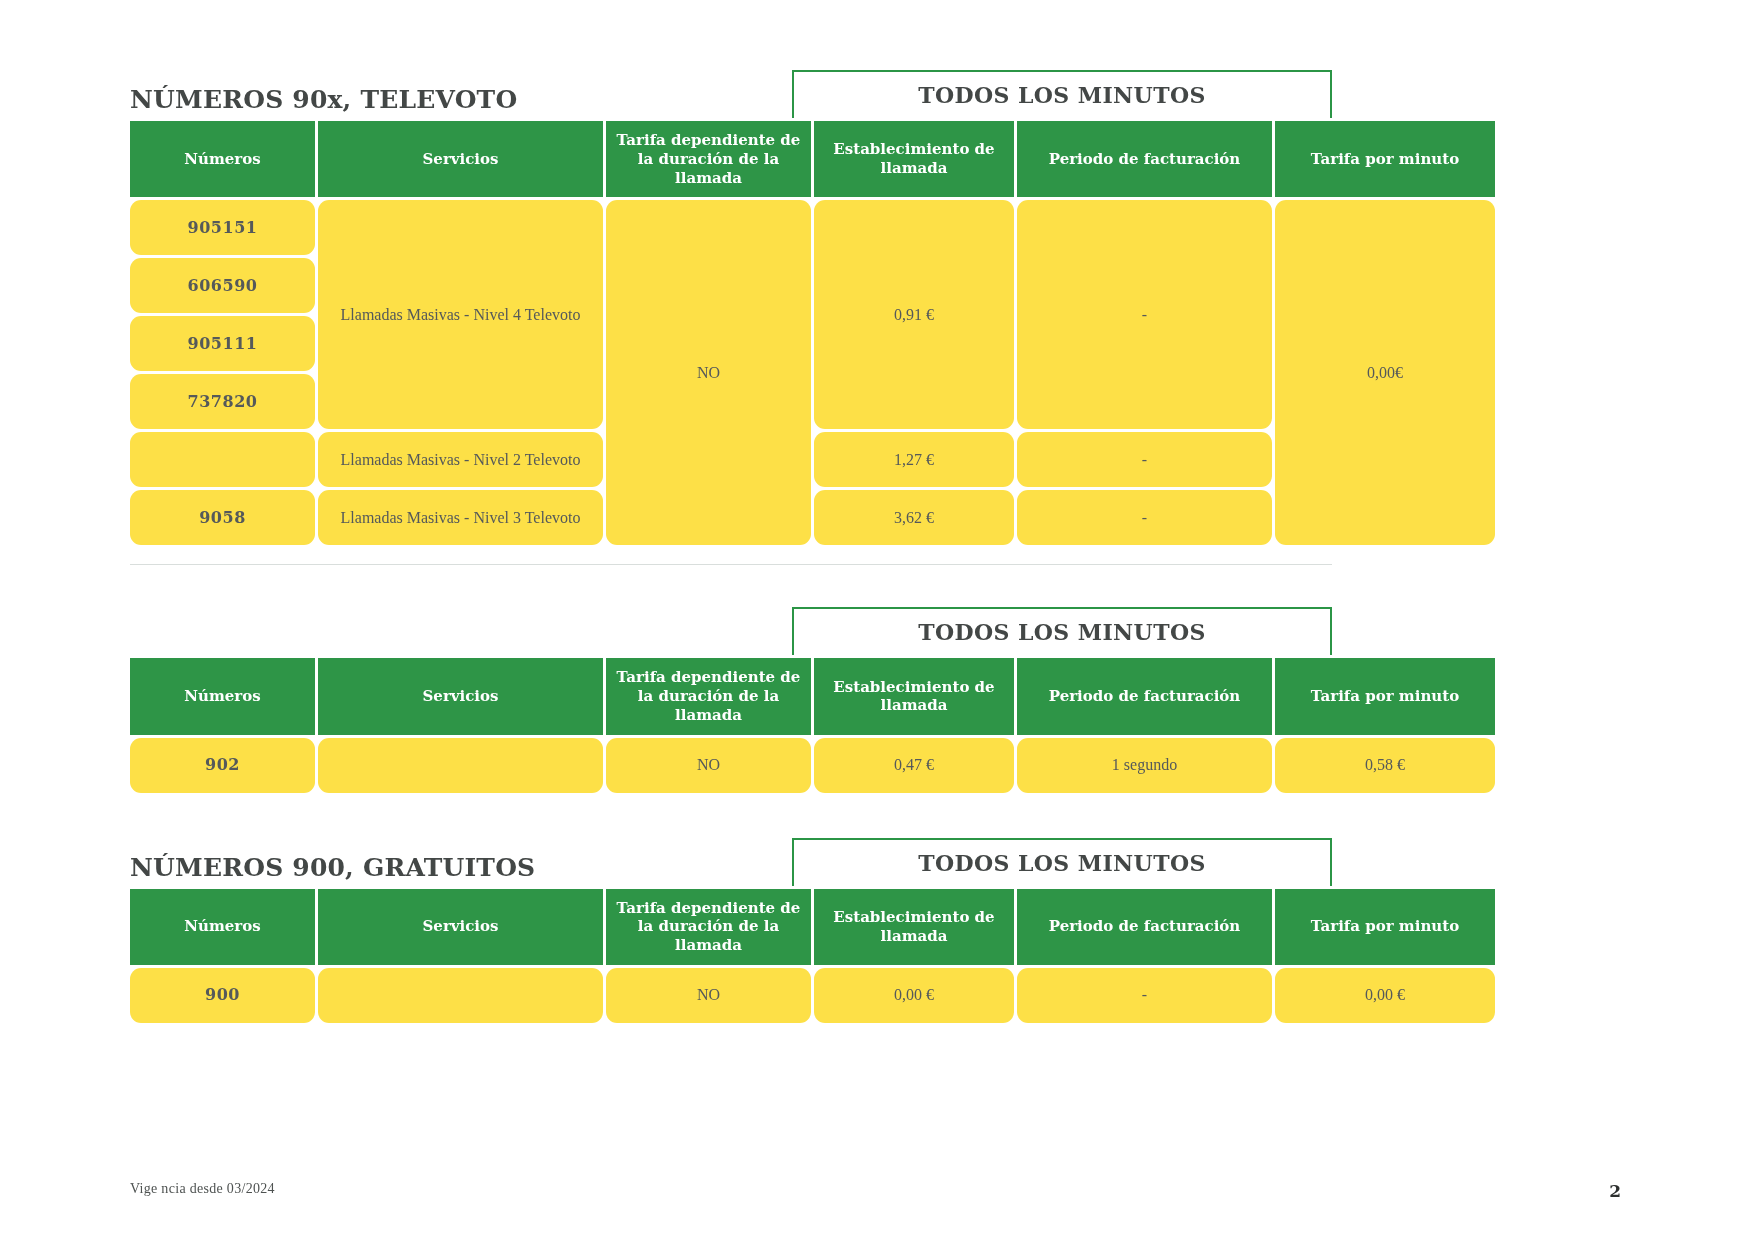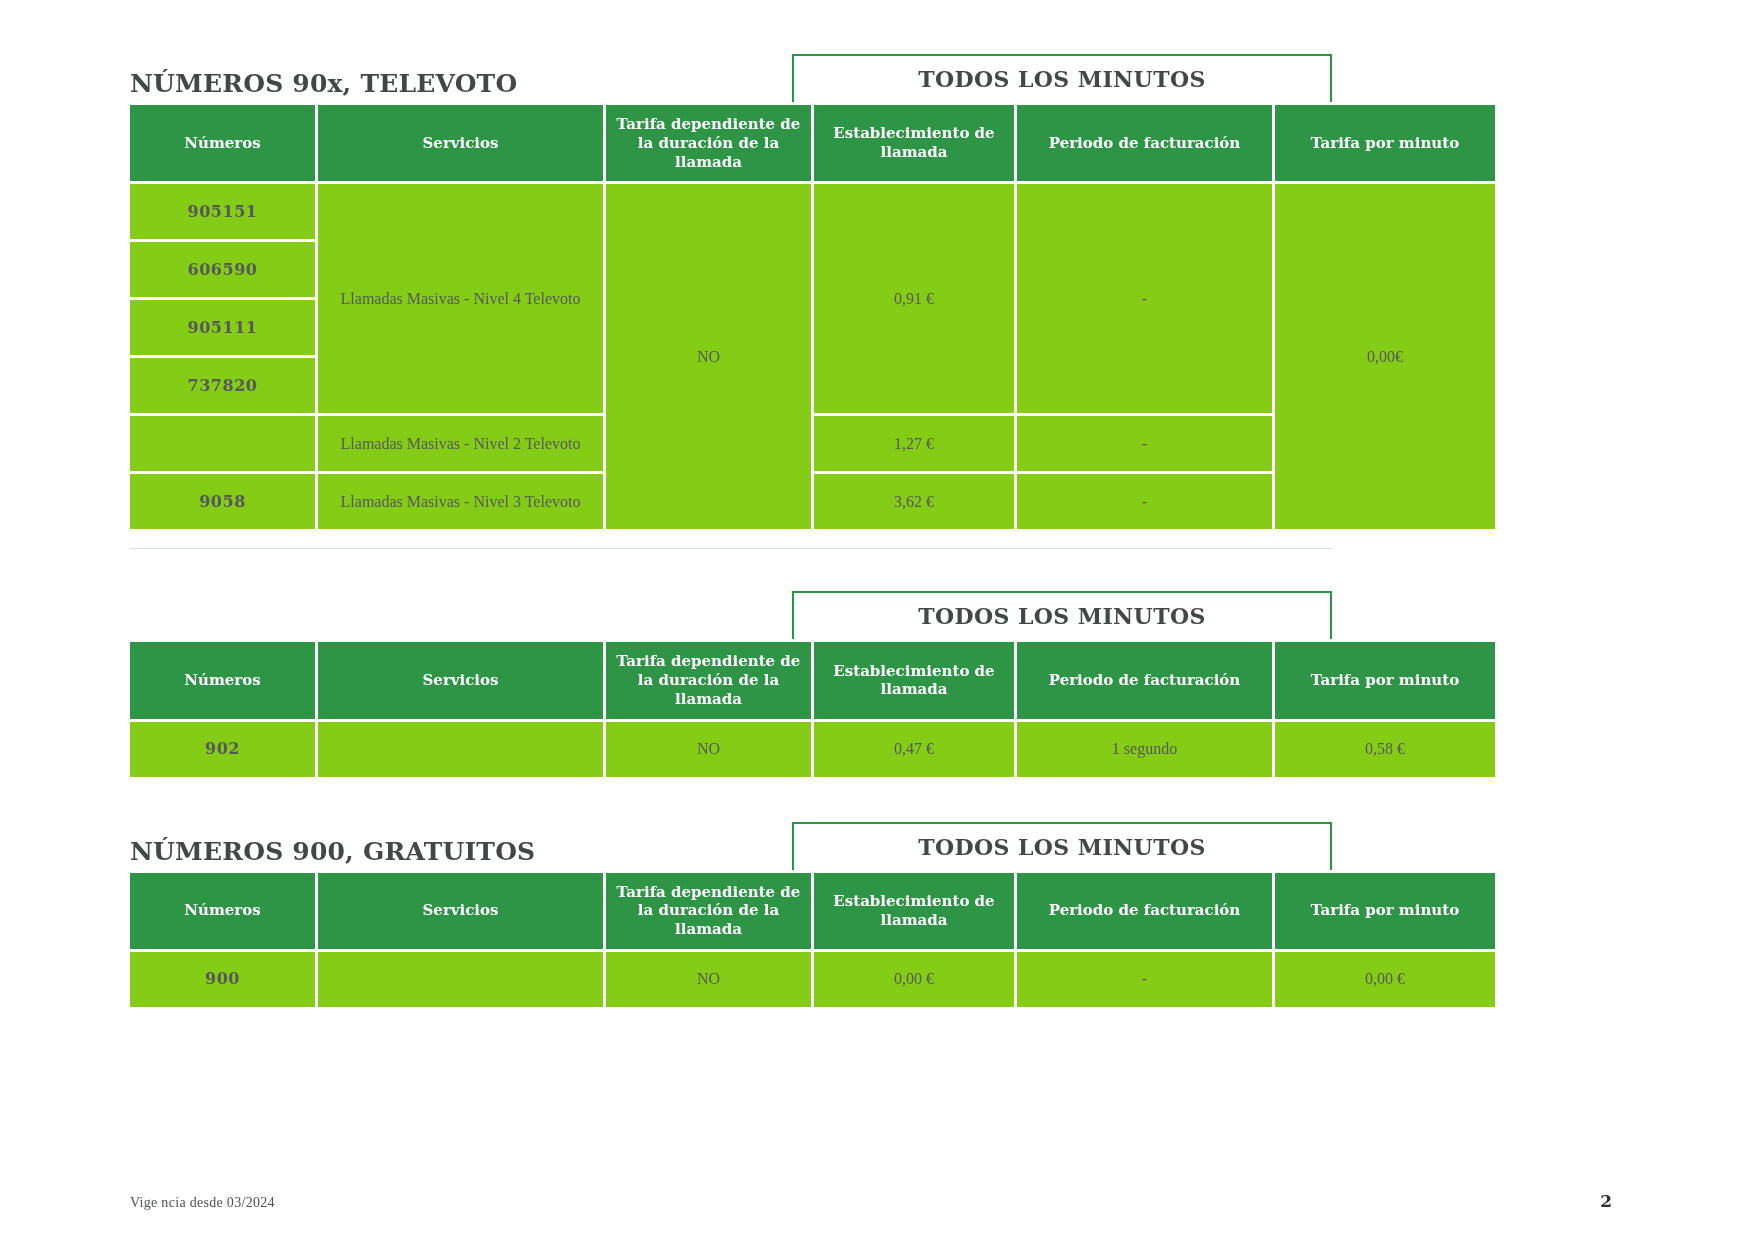--- a/index.html
+++ b/index.html
@@ -14,21 +14,21 @@
     color: #434746;
     position: relative;
     overflow: hidden;
   }
 
   .page {
     position: relative;
     width: 1462px;
     height: 1241px;
     box-sizing: border-box;
-    padding: 0 130px;
+    padding: 16px 130px;
   }
 
   
   .section {
     position: relative;
   }
   .section-top {
     position: relative;
     height: 56px;
   }
@@ -80,27 +80,28 @@
     font-family: "DejaVu Serif", "Liberation Serif", serif;
     font-weight: bold;
     font-size: 15px;
     line-height: 1.25;
     padding: 10px 6px;
     height: 46px;
     vertical-align: middle;
     text-align: center;
   }
   table.rates td {
-    background: #84cc16;
+    background: #fde047;
     text-align: center;
     vertical-align: middle;
     font-size: 16px;
     color: #55595a;
     line-height: 1.5;
     padding: 6px 8px;
+    border-radius: 11px;
   }
   td.numcell {
     background: #4a4e4d;
     color: #ffffff;
     font-family: "DejaVu Serif", "Liberation Serif", serif;
     font-weight: bold;
     font-size: 16px;
     letter-spacing: 0.5px;
   }
   td.blank {
@@ -122,27 +123,27 @@
     margin: 16px 0 0 0;
   }
 
   .gap-sm { height: 34px; }
   .gap-md { height: 46px; }
 
   
   .footer {
     position: absolute;
     left: 0;
-    right: 13px;
+    right: 4px;
     bottom: 30px;
     height: 30px;
     padding: 0 130px;
     box-sizing: border-box;
     display: flex;
-    align-items: flex-end;
+    align-items: flex-start;
     justify-content: space-between;
   }
   .footer-note {
     font-size: 14px;
     color: #4e5251;
     letter-spacing: 0.3px;
   }
   .footer-page {
     font-family: "DejaVu Serif", "Liberation Serif", serif;
     font-weight: bold;

